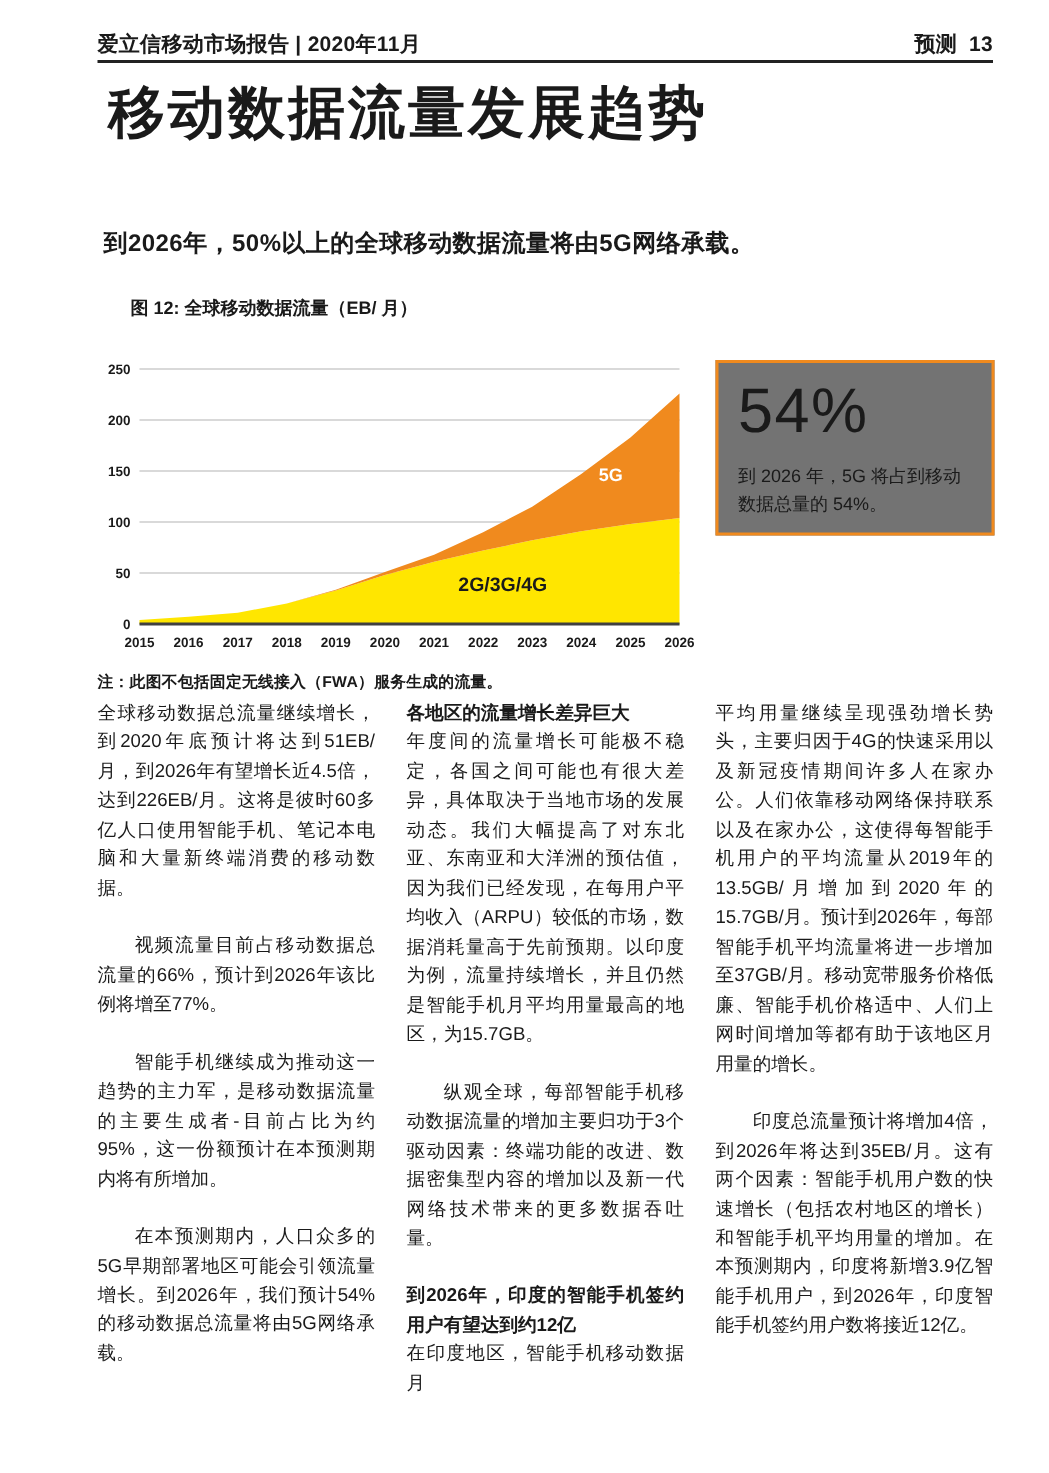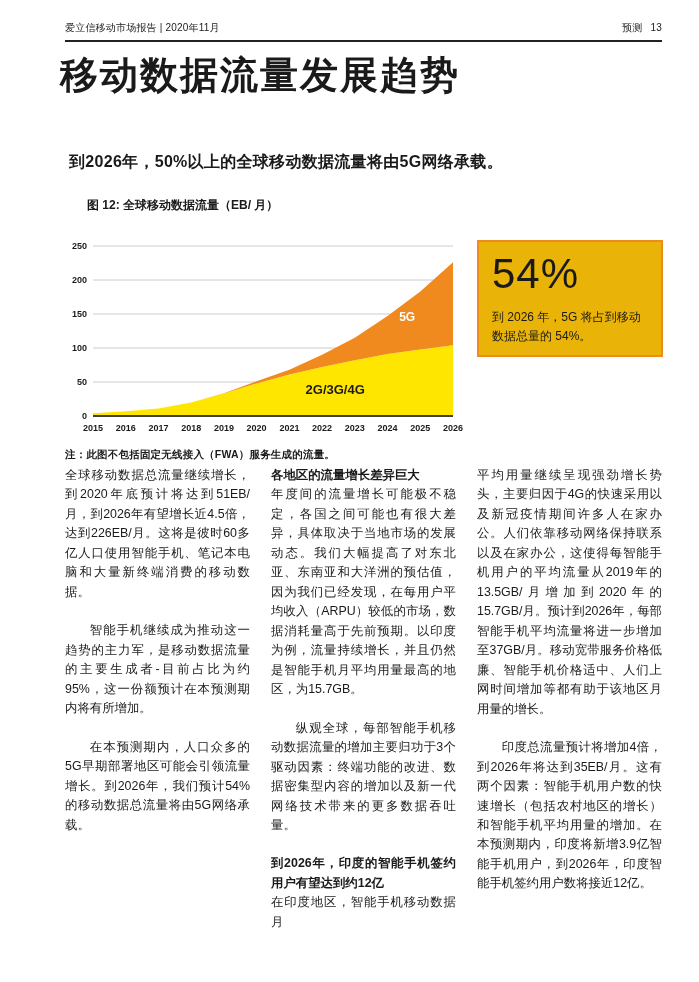--- a/index.html
+++ b/index.html
@@ -3,43 +3,43 @@
 <meta charset="utf-8">
 <style>
   html,body{margin:0;padding:0;}
   body{
     width:699px;height:982px;background:#ffffff;position:relative;overflow:hidden;
     font-family:"Liberation Sans","DejaVu Sans",sans-serif;color:#1a1a1a;
   }
   .page-header{
     position:absolute;left:65px;top:21px;width:597px;
     display:flex;justify-content:space-between;align-items:flex-end;
-    font-size:10px;font-weight:400;letter-spacing:.2px;
+    font-size:14px;font-weight:700;letter-spacing:.2px;
   }
   .page-header .right span{margin-left:8px;}
   .header-rule{position:absolute;left:65px;top:40px;width:597px;border-top:2px solid #222;}
   .page-title{
-    position:absolute;left:60px;top:50px;margin:0;
+    position:absolute;left:72px;top:50px;margin:0;
     font-size:38px;font-weight:700;letter-spacing:2px;
   }
   .key-statement{
     position:absolute;left:65px;top:148px;width:560px;margin:4px;
     font-size:16px;font-weight:700;letter-spacing:.3px;
   }
   .figure-caption{
     position:absolute;left:65px;top:197px;
     font-size:12px;font-weight:700;margin-left:22px;
   }
   .chart-wrap{position:absolute;left:63px;top:236px;width:402px;height:205px;}
   .chart-wrap svg{display:block;}
   .chart-wrap text{font-family:"Liberation Sans","DejaVu Sans",sans-serif;}
   .highlight-box{
     position:absolute;left:477px;top:240px;width:186px;height:117px;
     border:2px solid #F08A1E;box-sizing:border-box;padding:8px 13px 10px 13px;
-    background:#eab308;
+    background:#737373;
   }
   .highlight-box .big-value{font-size:42px;font-weight:400;line-height:1.15;letter-spacing:1px;}
   .highlight-box .desc{margin:10px 0 0 0;font-size:12px;line-height:1.6;}
   .figure-note{position:absolute;left:65px;top:448px;font-size:10.5px;letter-spacing:.2px;font-weight:bold;}
   .columns{
     position:absolute;left:65px;top:466px;width:597px;
     display:grid;grid-template-columns:repeat(3,1fr);column-gap:21px;
     font-size:12.4px;line-height:1.57;text-align:justify;
   }
   .columns p{margin:0;}
@@ -99,20 +99,21 @@
 <aside class="highlight-box">
   <div class="big-value">54%</div>
   <p class="desc">到 2026 年，5G 将占到移动数据总量的 54%。</p>
 </aside>
 
 <div class="figure-note">注：此图不包括固定无线接入（FWA）服务生成的流量。</div>
 
 <div class="columns">
   <div class="col">
     <p>全球移动数据总流量继续增长，到2020年底预计将达到51EB/月，到2026年有望增长近4.5倍，达到226EB/月。这将是彼时60多亿人口使用智能手机、笔记本电脑和大量新终端消费的移动数据。</p>
+    <p class="gap ind">视频流量目前占移动数据总流量的66%，预计到2026年该比例将增至77%。</p>
     <p class="gap ind">智能手机继续成为推动这一趋势的主力军，是移动数据流量的主要生成者-目前占比为约95%，这一份额预计在本预测期内将有所增加。</p>
     <p class="gap ind">在本预测期内，人口众多的5G早期部署地区可能会引领流量增长。到2026年，我们预计54%的移动数据总流量将由5G网络承载。</p>
   </div>
   <div class="col">
     <h3>各地区的流量增长差异巨大</h3>
     <p>年度间的流量增长可能极不稳定，各国之间可能也有很大差异，具体取决于当地市场的发展动态。我们大幅提高了对东北亚、东南亚和大洋洲的预估值，因为我们已经发现，在每用户平均收入（ARPU）较低的市场，数据消耗量高于先前预期。以印度为例，流量持续增长，并且仍然是智能手机月平均用量最高的地区，为15.7GB。</p>
     <p class="gap ind">纵观全球，每部智能手机移动数据流量的增加主要归功于3个驱动因素：终端功能的改进、数据密集型内容的增加以及新一代网络技术带来的更多数据吞吐量。</p>
     <h3 class="gap">到2026年，印度的智能手机签约用户有望达到约12亿</h3>
     <p>在印度地区，智能手机移动数据月</p>
   </div>

